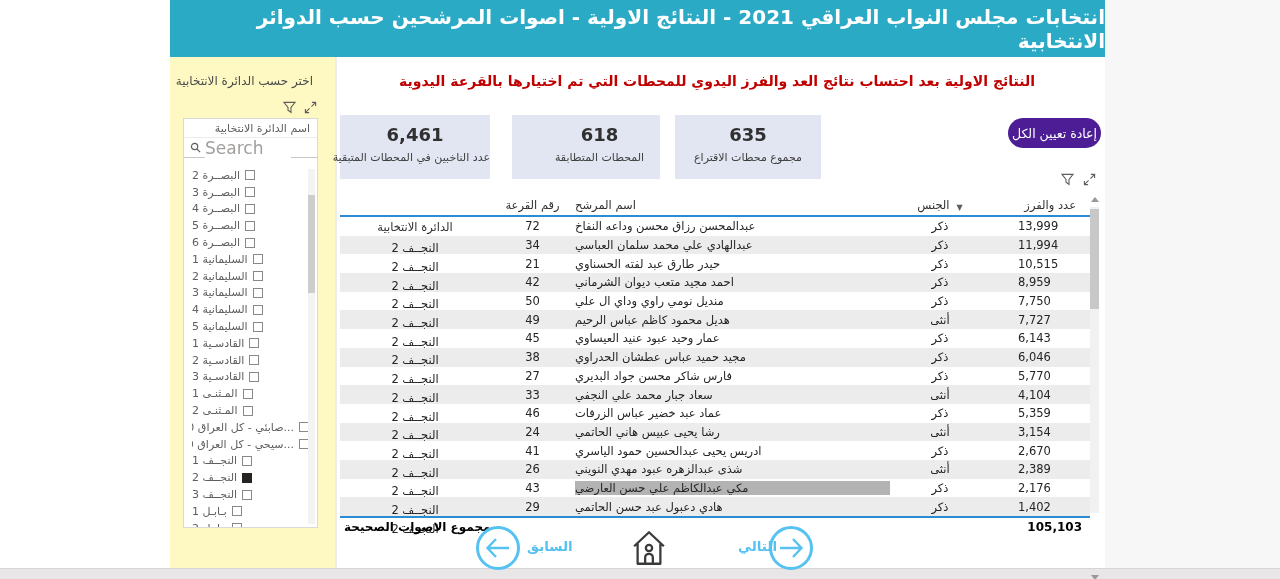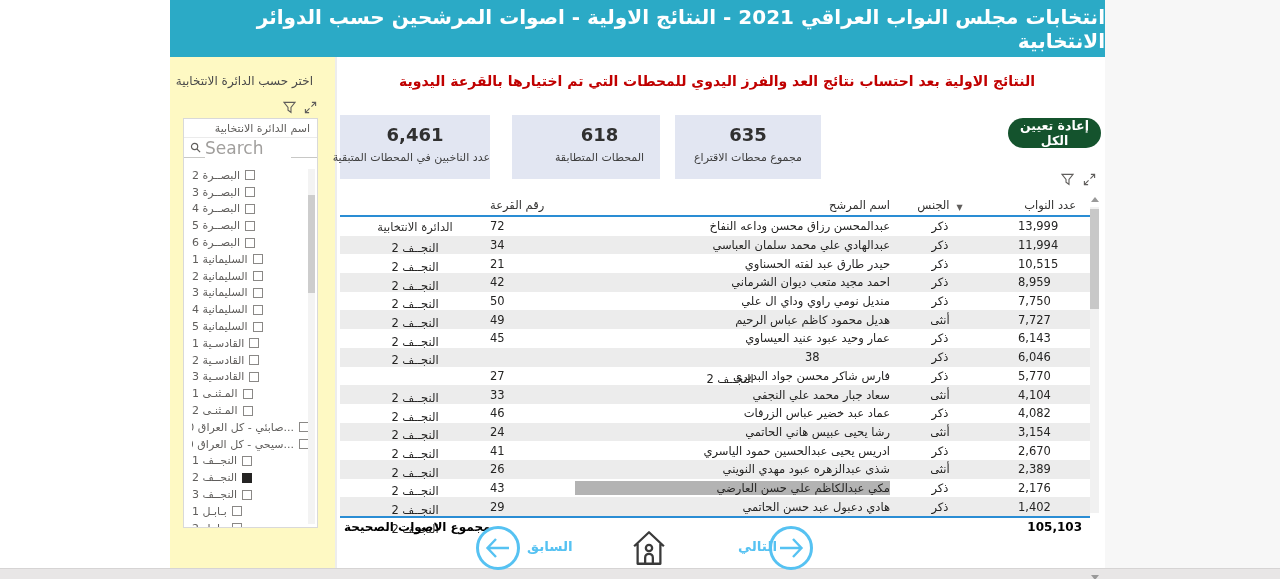--- a/index.html
+++ b/index.html
@@ -51,35 +51,35 @@
               color:#c00000; font-weight:bold; font-size:14px; }
 
   .kpi { position:absolute; top:58px; height:64px; background:#e2e6f2; text-align:center; direction:rtl; }
   .kpi-1 { left:3px;  width:150px; }
   .kpi-2 { left:175px; width:148px;padding-left:27px; }
   .kpi-3 { left:338px; width:146px; }
   .kpi-value { font-size:18px; font-weight:bold; color:#303030; margin-top:9px; }
   .kpi-label { font-size:11px; color:#3f3f3f; margin-top:6px; white-space:nowrap; }
 
   .reset-btn { position:absolute; top:61px; left:671px; width:93px; height:30px; border:none;
-               border-radius:15px; background:#14532d; color:#fff; font-weight:bold; font-size:12.5px;
+               border-radius:15px; background:#4c1d95; color:#fff; font-weight:normal; font-size:12.5px;
                direction:rtl; cursor:pointer; font-family:"DejaVu Sans","Liberation Sans",sans-serif; }
 
   .table-icons { position:absolute; top:114px; left:724px; display:flex; gap:9px; color:#605e5c; }
 
   
   .table { position:absolute; left:3px; top:138px; width:750px; direction:rtl; font-size:11.5px; color:#252423; }
   .trow, .thead { display:flex; direction:rtl; align-items:center; }
   .thead { height:22px; border-bottom:2px solid #2a8dd4; color:#323130; }
   .trow { height:18.7px; }
   .trow.alt { background:#ececec; }
   .c-votes   { width:100px; text-align:left;  padding-left:28px; direction:ltr; }
   .c-gender  { width:100px; text-align:center; }
-  .c-name    { width:315px; text-align:right; overflow:hidden; white-space:nowrap; }
-  .c-lottery { width:85px;  text-align:left; direction:ltr; }
+  .c-name    { width:315px; text-align:left; overflow:hidden; white-space:nowrap; }
+  .c-lottery { width:85px;  text-align:center; direction:ltr; }
   .c-district{ width:150px; text-align:center;margin-top:44px; }
   .c-district span, .c-district { unicode-bidi:plaintext; direction:ltr; }
   .thead .c-votes { display:flex; direction:rtl; justify-content:flex-start; align-items:center; padding-left:0; padding-right:14px; }
   .thead .c-gender { display:flex; direction:rtl; justify-content:center; align-items:center; gap:7px; }
   .sort-arrow { font-size:8px; color:#605e5c; transform:translateY(2px); }
   .trow.hl .c-name { background:#b3b3b3; }
   .tfoot { display:flex; direction:ltr; justify-content:space-between; align-items:center;
            height:19px; border-top:2px solid #2a8dd4; font-weight:bold; font-size:12px; color:#000; }
   .tfoot .tlabel { direction:rtl; padding-left:4px; }
   .tfoot .tvalue { padding-right:8px;margin-left:30px; }
@@ -263,21 +263,21 @@
       <span>
         <svg width="13" height="13" viewBox="0 0 14 14" fill="none" stroke="#605e5c" stroke-width="1.2">
           <path d="M8.5 1.5 H12.5 V5.5 M12.5 1.5 L8 6 M5.5 12.5 H1.5 V8.5 M1.5 12.5 L6 8"></path>
         </svg>
       </span>
     </div>
 
     <div class="table">
       <div class="thead">
         <div class="c-votes">
-          <span>عدد النواب</span>
+          <span>عدد والفرز</span>
         </div>
         <div class="c-gender">
           <span class="sort-arrow">▼</span>
           <span>الجنس</span>
         </div>
         <div class="c-name"><span>اسم المرشح</span></div>
         <div class="c-lottery"><span>رقم القرعة</span></div>
         <div class="c-district"><span>الدائرة الانتخابية</span></div>
       </div>
 
@@ -327,39 +327,40 @@
           <div class="trow">
             <div class="c-votes">6,143</div>
             <div class="c-gender">ذكر</div>
             <div class="c-name">عمار وحيد عبود عنيد العيساوي</div>
             <div class="c-lottery">45</div>
             <div class="c-district">النجــف 2</div>
           </div>
           <div class="trow alt">
             <div class="c-votes">6,046</div>
             <div class="c-gender">ذكر</div>
+            <div class="c-name">مجيد حميد عباس عطشان الحدراوي</div>
             <div class="c-lottery">38</div>
             <div class="c-district">النجــف 2</div>
           </div>
           <div class="trow">
             <div class="c-votes">5,770</div>
             <div class="c-gender">ذكر</div>
             <div class="c-name">فارس شاكر محسن جواد البديري</div>
             <div class="c-lottery">27</div>
             <div class="c-district">النجــف 2</div>
           </div>
           <div class="trow alt">
             <div class="c-votes">4,104</div>
             <div class="c-gender">أنثى</div>
             <div class="c-name">سعاد جبار محمد علي النجفي</div>
             <div class="c-lottery">33</div>
             <div class="c-district">النجــف 2</div>
           </div>
           <div class="trow">
-            <div class="c-votes">4,082</div>
+            <div class="c-votes">5,359</div>
             <div class="c-gender">ذكر</div>
             <div class="c-name">عماد عبد خضير عباس الزرفات</div>
             <div class="c-lottery">46</div>
             <div class="c-district">النجــف 2</div>
           </div>
           <div class="trow alt">
             <div class="c-votes">3,154</div>
             <div class="c-gender">أنثى</div>
             <div class="c-name">رشا يحيى عبيس هاني الحاتمي</div>
             <div class="c-lottery">24</div>

